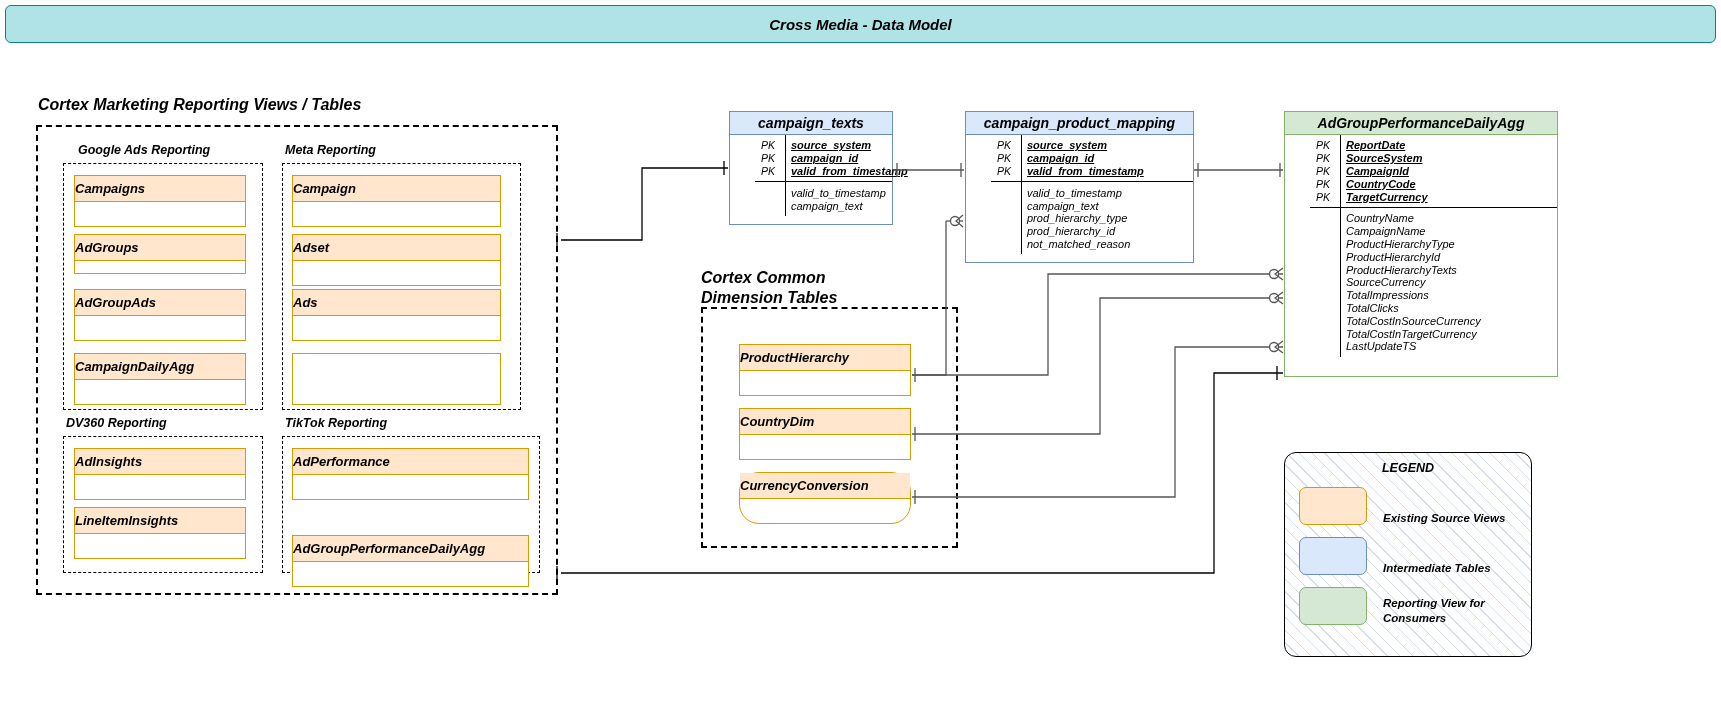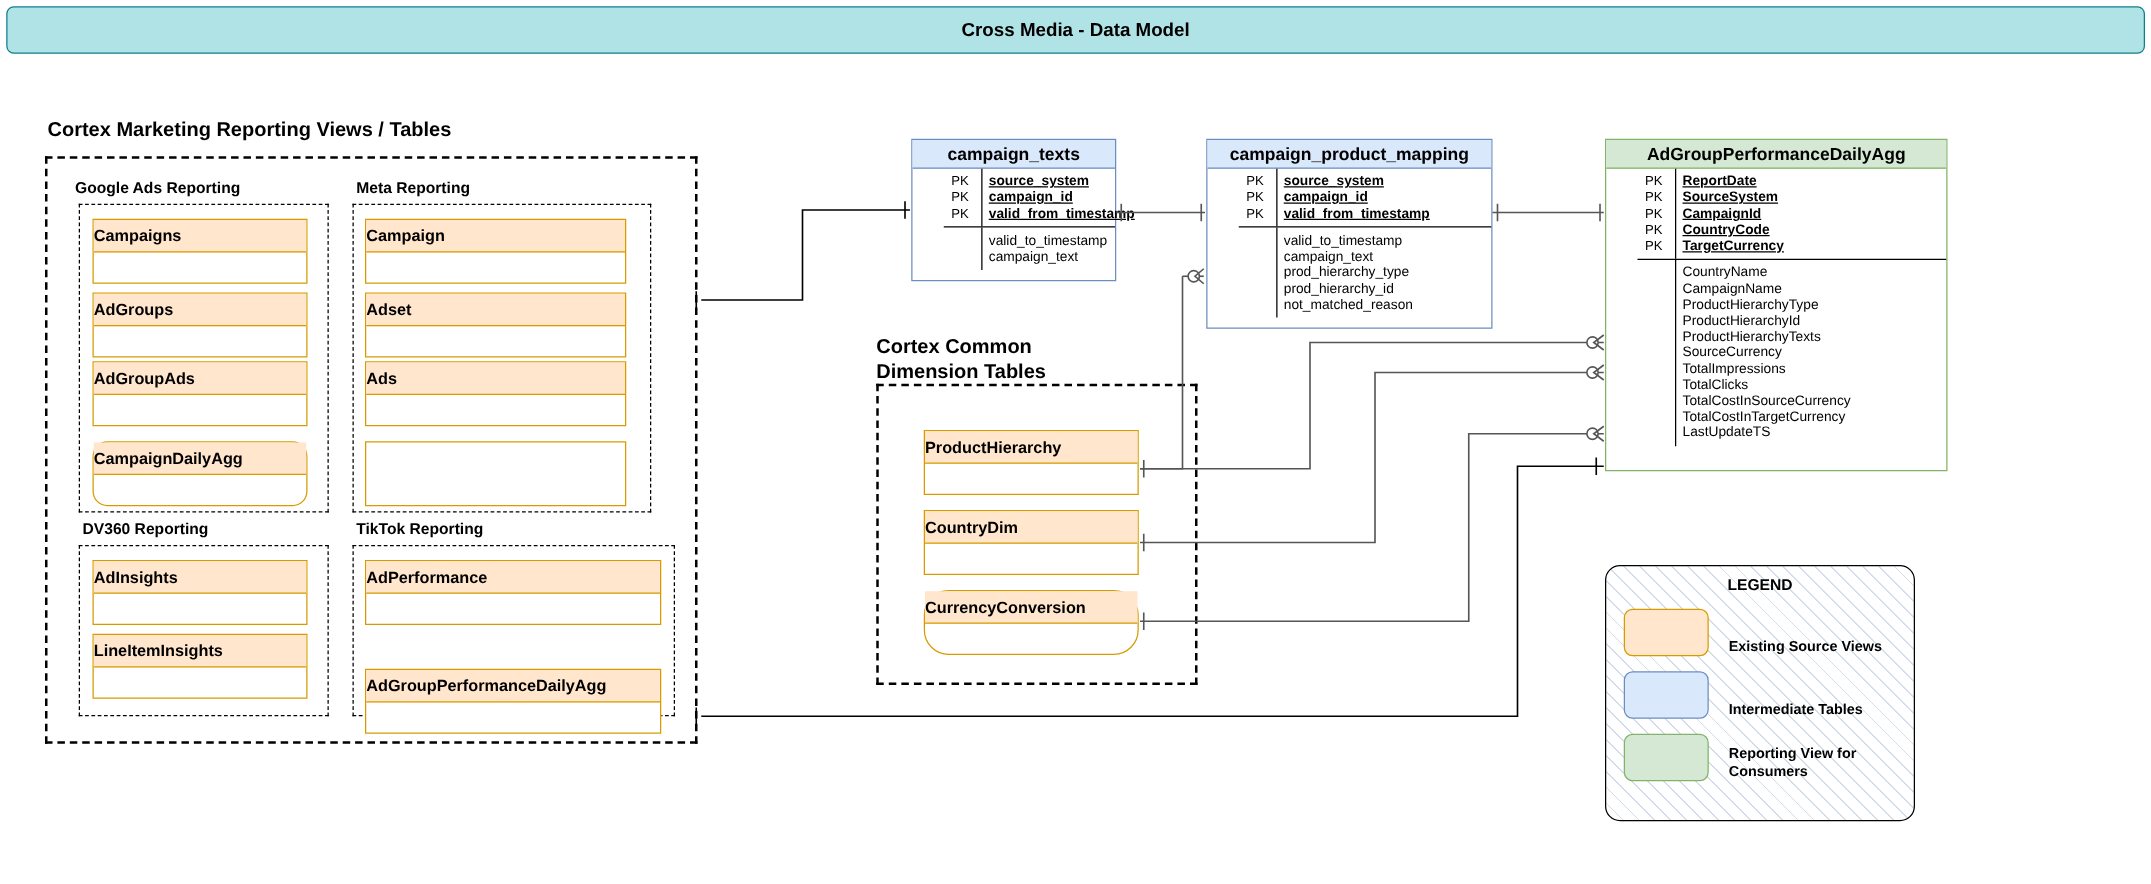--- a/index.html
+++ b/index.html
@@ -4,21 +4,21 @@
 <style>
   * { box-sizing: border-box; }
   html, body { margin:0; padding:0; }
   body {
     width:1721px; height:707px;
     background:#ffffff;
     font-family:"Liberation Sans", sans-serif;
     position:relative;
     overflow:hidden;
   }
-  .canvas { position:absolute; inset:0; }
+  .canvas { position:absolute; inset:0;font-style:italic; }
 
   
   #title-bar {
     position:absolute; left:5px; top:5px; width:1711px; height:38px;
     background:#b0e3e6; border:1px solid #0e8088; border-radius:6px;
     display:flex; align-items:center; justify-content:center;
     font-weight:bold; font-size:15px; color:#000;
   }
 
   
@@ -110,36 +110,36 @@
     <span>Cross Media - Data Model</span>
   </div>
 
   <div class="section-title" style="left:38px; top:95px;">Cortex Marketing Reporting Views / Tables</div>
 
   <div class="section-title" style="left:701px; top:268px;">Cortex Common
 Dimension Tables</div>
 
   <div class="dashed" style="left:36px; top:125px; width:522px; height:470px;"></div>
 
-  <div class="group-label" style="left:60px; top:143px;">Google Ads Reporting</div>
+  <div class="group-label" style="left:78px; top:143px;">Google Ads Reporting</div>
   <div class="dashed dashed-thin" style="left:63px; top:163px; width:200px; height:247px;"></div>
 
   <div class="ent" style="left:74px; top:175px; width:172px; height:52px;">
     <div class="hdr">Campaigns</div>
     <div class="body"></div>
   </div>
-  <div class="ent" style="left:74px; top:234px; width:172px; height:52px;">
+  <div class="ent" style="left:74px; top:234px; width:172px; height:40px;">
     <div class="hdr">AdGroups</div>
     <div class="body"></div>
   </div>
   <div class="ent" style="left:74px; top:289px; width:172px; height:52px;">
     <div class="hdr">AdGroupAds</div>
     <div class="body"></div>
   </div>
-  <div class="ent" style="left:74px; top:353px; width:172px; height:52px;border-radius:12px;">
+  <div class="ent" style="left:74px; top:353px; width:172px; height:52px;">
     <div class="hdr">CampaignDailyAgg</div>
     <div class="body"></div>
   </div>
 
   <div class="group-label" style="left:285px; top:143px;">Meta Reporting</div>
   <div class="dashed dashed-thin" style="left:282px; top:163px; width:239px; height:247px;"></div>
 
   <div class="ent" style="left:292px; top:175px; width:209px; height:52px;">
     <div class="hdr">Campaign</div>
     <div class="body"></div>

